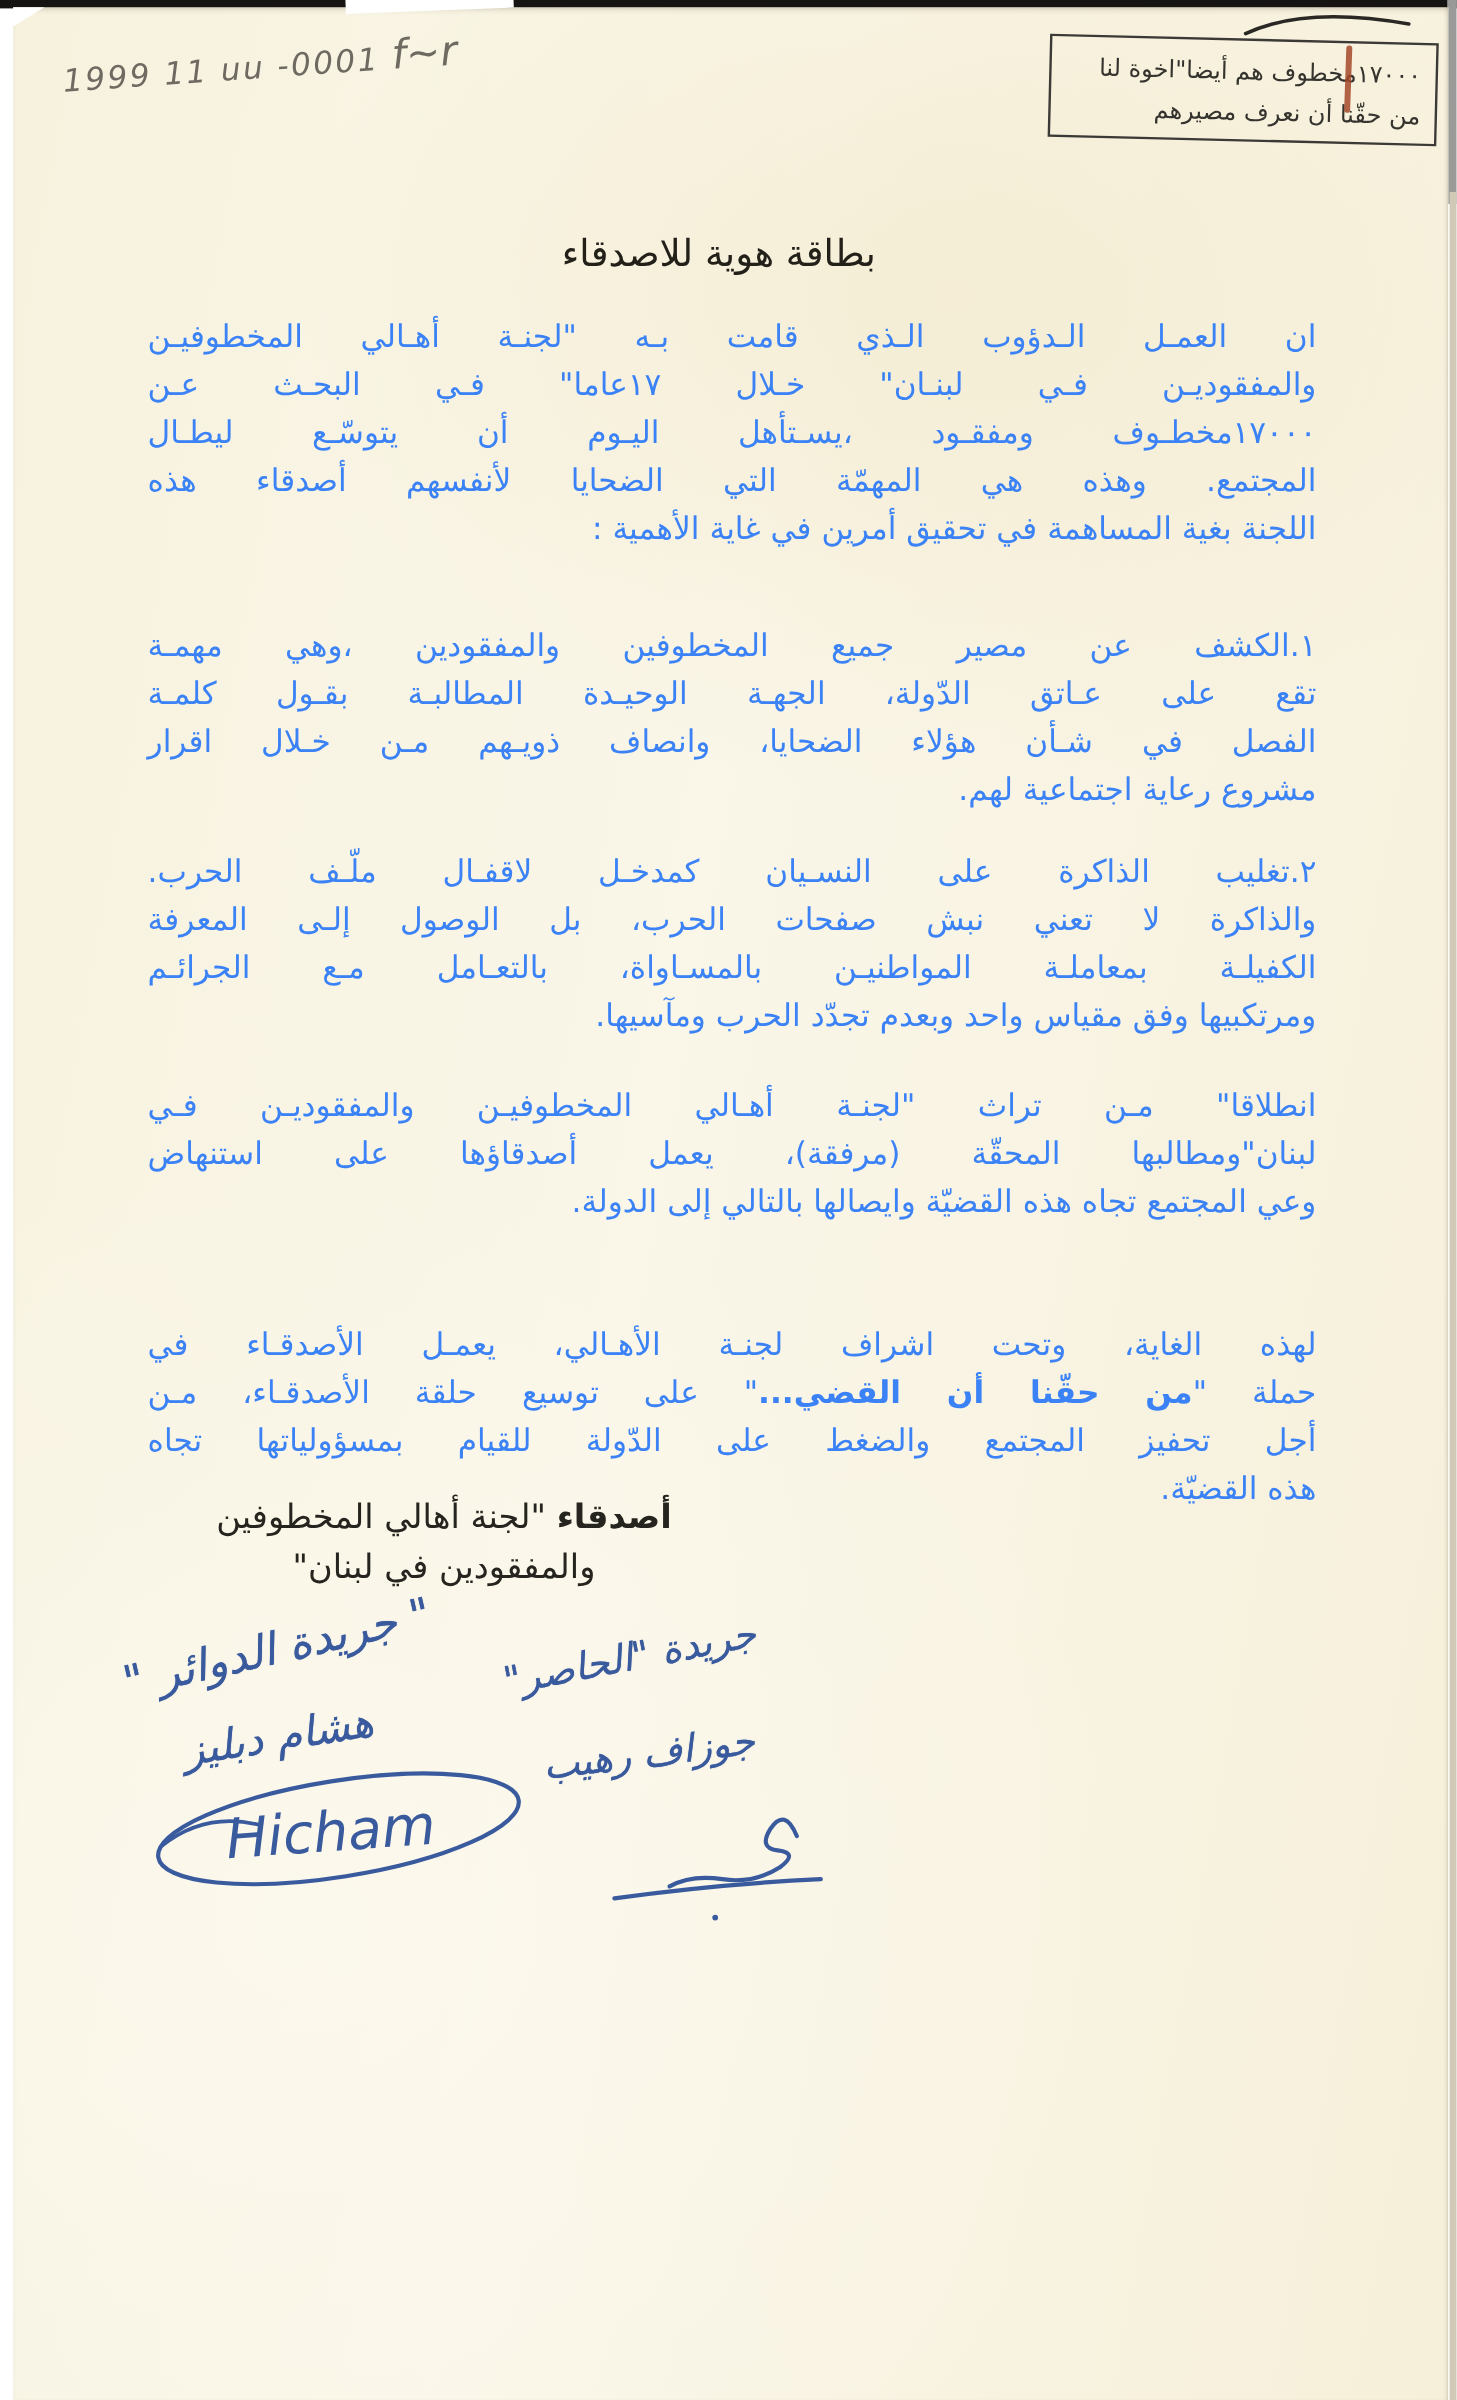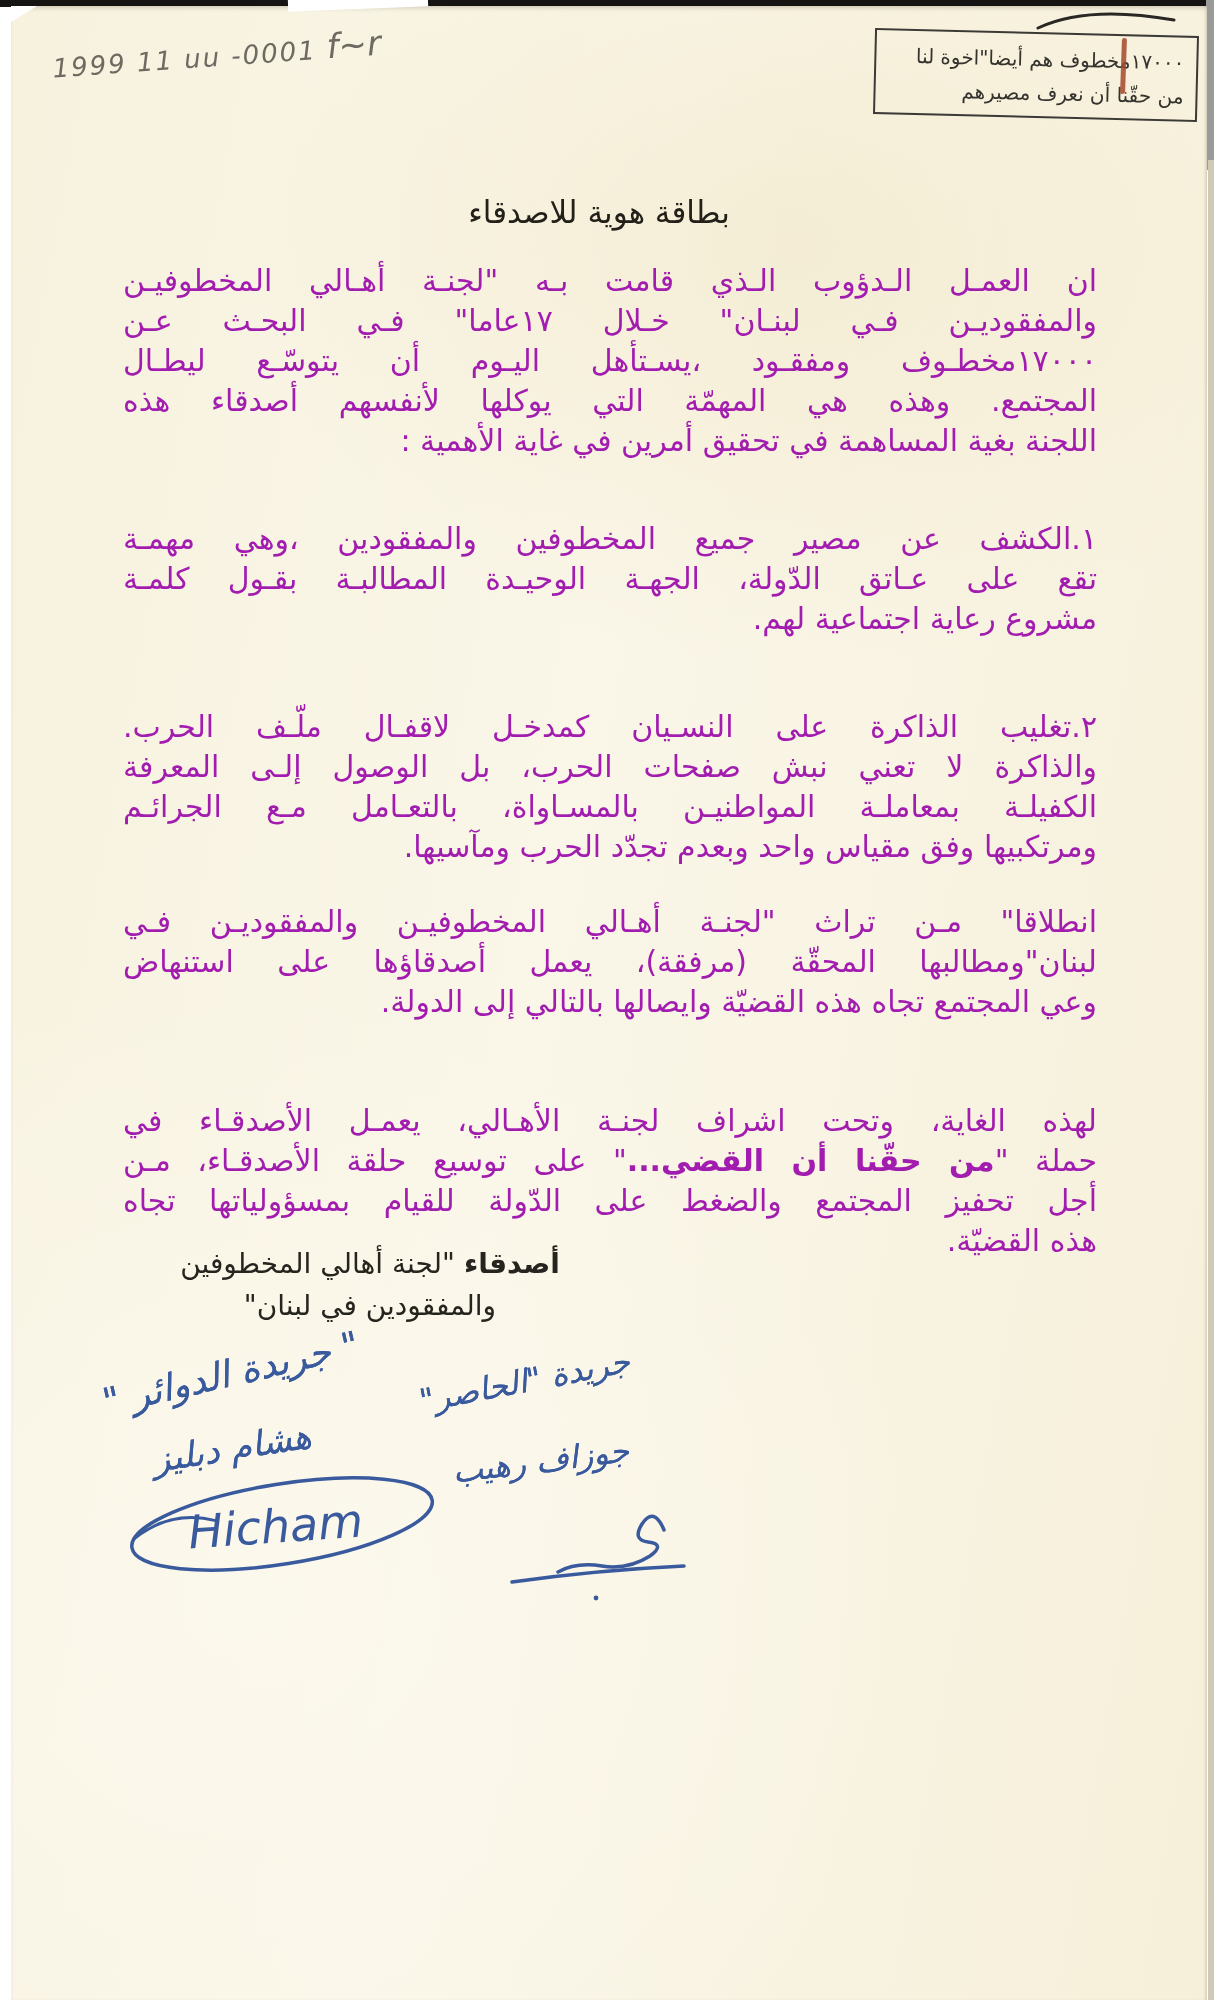--- a/index.html
+++ b/index.html
@@ -70,22 +70,22 @@
   }
   
   .doc-title{
     position:absolute;left:384px;top:194px;width:430px;
     direction:rtl;text-align:center;
     font-size:31px;color:#222019;
   }
   
   .para{
     position:absolute;left:123px;width:974px;
-    direction:rtl;color:#a21caf;
-    font-size:30px;
+    direction:rtl;color:#3b82f6;
+    font-size:26px;
   }
   .para .ln{
     text-align:justify;text-align-last:justify;
     height:40px;line-height:38px;white-space:nowrap;overflow:visible;
   }
   .para .ln-end{
     text-align:right;text-align-last:right;
     height:40px;line-height:38px;white-space:nowrap;
   }
   .p1{top:262px;}
@@ -143,27 +143,28 @@
   <svg class="pen-stroke" viewBox="0 0 150 28">
     <path d="M6,20 C40,4 85,2 142,12" stroke="#2a2824" stroke-width="3" fill="none" stroke-linecap="round"></path>
   </svg>
 
   <div class="doc-title">بطاقة هوية للاصدقاء</div>
 
   <div class="para p1">
     <div class="ln">ان العمـل الـدؤوب الـذي قامت بـه "لجنـة أهـالي المخطوفيـن</div>
     <div class="ln">والمفقوديـن فـي لبنـان" خـلال ١٧عاما" فـي البحـث عـن</div>
     <div class="ln">١٧٠٠٠مخطـوف ومفقـود ،يسـتأهل اليـوم أن يتوسّـع ليطـال</div>
-    <div class="ln">المجتمع. وهذه هي  المهمّة التي  يوكلها لأنفسهم أصدقاء هذه</div>
+    <div class="ln">المجتمع. وهذه هي  المهمّة التي  الضحايا لأنفسهم أصدقاء هذه</div>
     <div class="ln-end">اللجنة بغية المساهمة في تحقيق أمرين في غاية الأهمية :</div>
   </div>
 
   <div class="para pt1">
     <div class="ln">١.الكشف عن مصير جميع المخطوفين والمفقودين ،وهي مهمـة</div>
     <div class="ln">تقع على عـاتق الدّولة، الجهـة الوحيـدة  المطالبـة بقـول  كلمـة</div>
+    <div class="ln">الفصل في شـأن هؤلاء الضحايا، وانصاف  ذويـهم  مـن خـلال اقرار</div>
     <div class="ln-end">مشروع رعاية  اجتماعية لهم.</div>
   </div>
 
   <div class="para pt2">
     <div class="ln">٢.تغليب  الذاكرة على النسـيان كمدخـل لاقفـال  ملّـف  الحرب.</div>
     <div class="ln">والذاكرة لا تعني  نبش صفحات الحرب، بل الوصول إلـى المعرفة</div>
     <div class="ln">الكفيلـة بمعاملـة المواطنيـن بالمسـاواة، بالتعـامل  مـع  الجرائـم</div>
     <div class="ln-end">ومرتكبيها وفق مقياس واحد وبعدم تجدّد الحرب ومآسيها.</div>
   </div>
 

